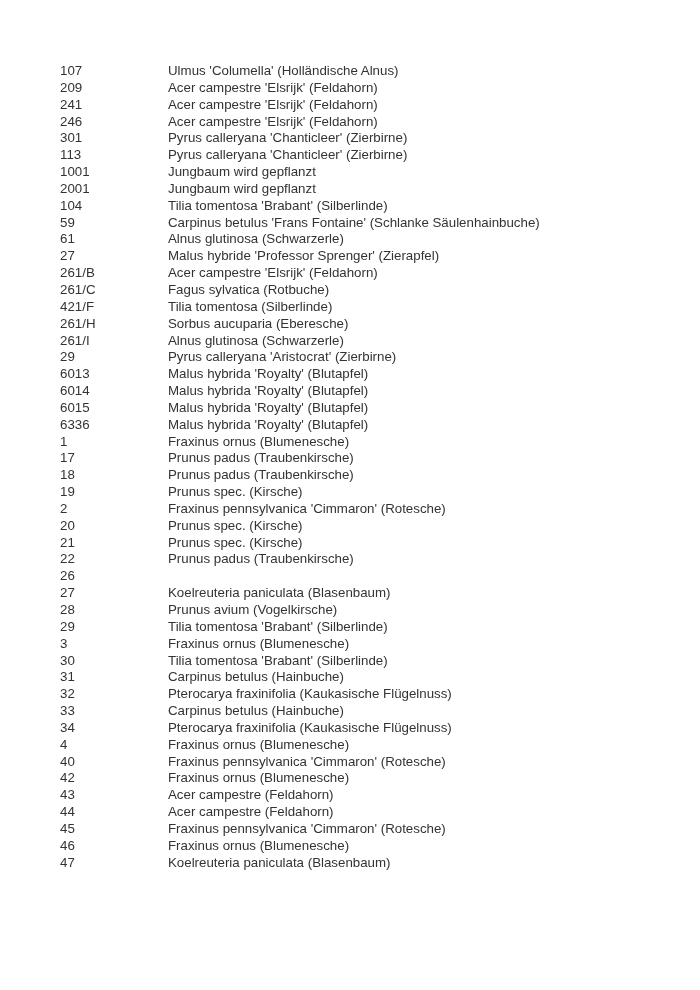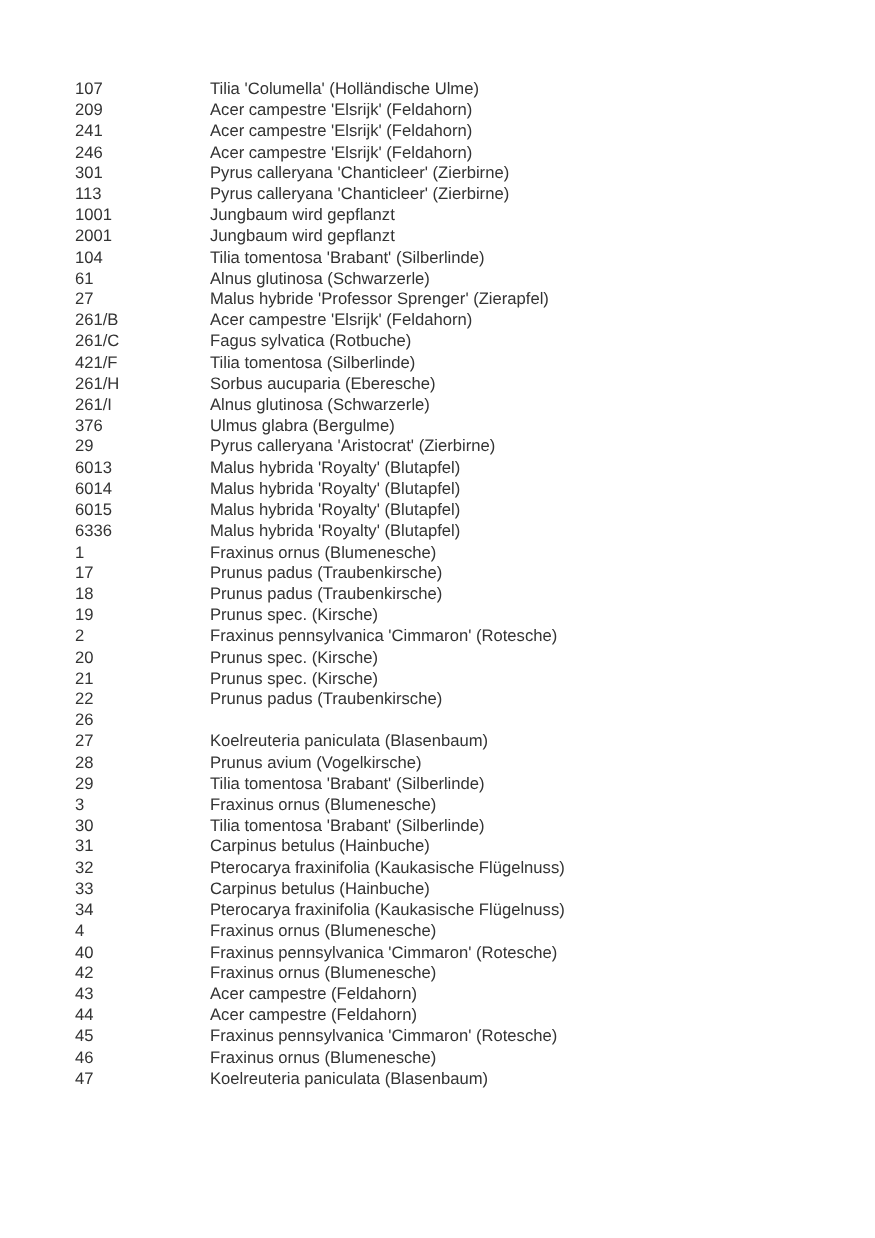--- a/index.html
+++ b/index.html
@@ -44,21 +44,21 @@
     flex: 1 1 auto;
   }
 </style>
 </head>
 <body>
 
 <div class="page">
   <div class="tree-list" id="tree-list">
   <div class="row">
     <span class="row-id">107</span>
-    <span class="row-name">Tilia 'Columella' (Holländische Ulme)</span>
+    <span class="row-name">Ulmus 'Columella' (Holländische Alnus)</span>
   </div>
 
   <div class="row">
     <span class="row-id">209</span>
     <span class="row-name">Acer campestre 'Elsrijk' (Feldahorn)</span>
   </div>
 
   <div class="row">
     <span class="row-id">241</span>
     <span class="row-name">Acer campestre 'Elsrijk' (Feldahorn)</span>
@@ -87,20 +87,24 @@
   <div class="row">
     <span class="row-id">2001</span>
     <span class="row-name">Jungbaum wird gepflanzt</span>
   </div>
 
   <div class="row">
     <span class="row-id">104</span>
     <span class="row-name">Tilia tomentosa 'Brabant' (Silberlinde)</span>
   </div>
 
+  <div class="row">
+    <span class="row-id">59</span>
+    <span class="row-name">Carpinus betulus 'Frans Fontaine' (Schlanke Säulenhainbuche)</span>
+  </div>
 
   <div class="row">
     <span class="row-id">61</span>
     <span class="row-name">Alnus glutinosa (Schwarzerle)</span>
   </div>
 
   <div class="row">
     <span class="row-id">27</span>
     <span class="row-name">Malus hybride 'Professor Sprenger' (Zierapfel)</span>
   </div>
@@ -125,24 +129,20 @@
     <span class="row-id">261/H</span>
     <span class="row-name">Sorbus aucuparia (Eberesche)</span>
   </div>
 
   <div class="row">
     <span class="row-id">261/I</span>
     <span class="row-name">Alnus glutinosa (Schwarzerle)</span>
   </div>
 
 
-  <div class="row">
-    <span class="row-id">376</span>
-    <span class="row-name">Ulmus glabra (Bergulme)</span>
-  </div>
 
   <div class="row">
     <span class="row-id">29</span>
     <span class="row-name">Pyrus calleryana 'Aristocrat' (Zierbirne)</span>
   </div>
 
   <div class="row">
     <span class="row-id">6013</span>
     <span class="row-name">Malus hybrida 'Royalty' (Blutapfel)</span>
   </div>

